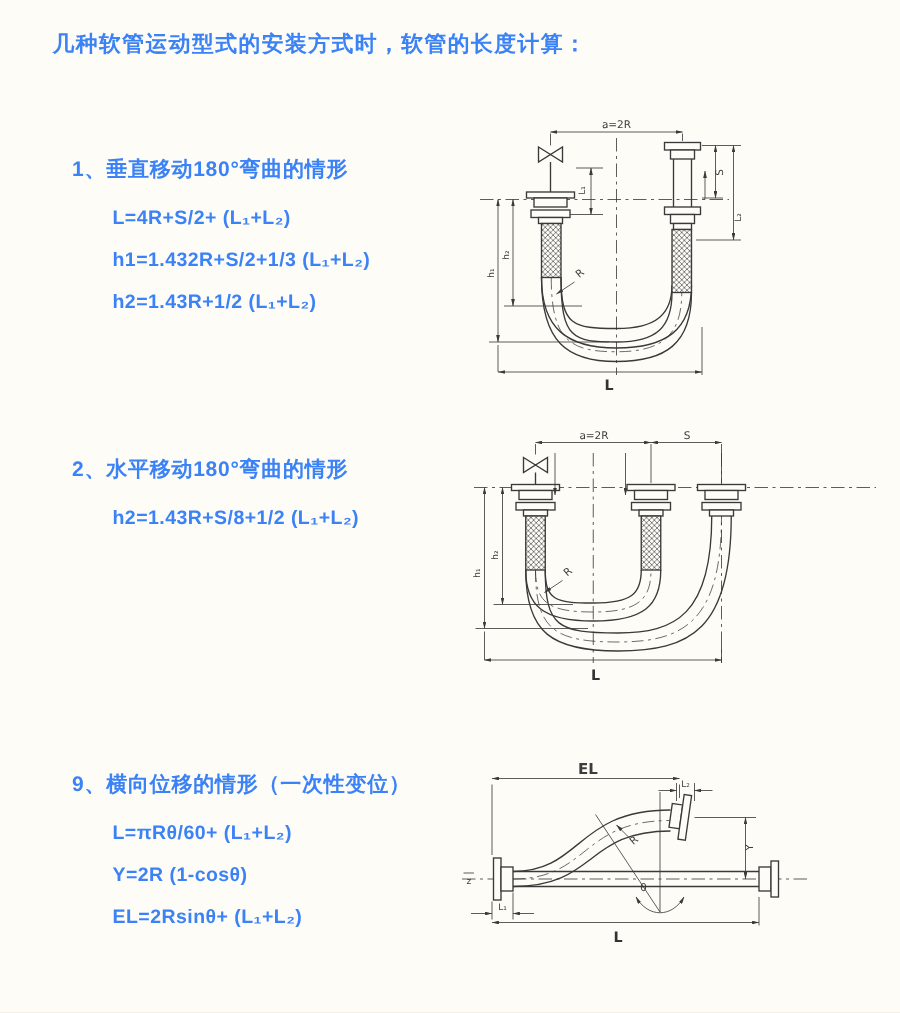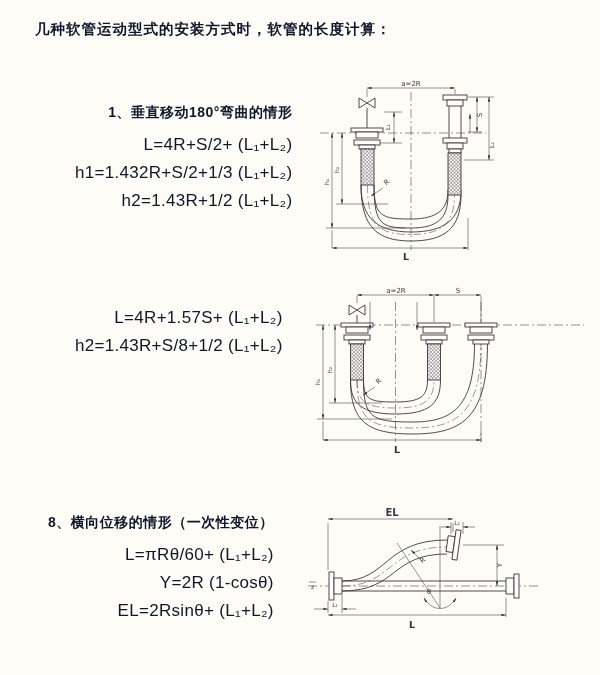--- a/index.html
+++ b/index.html
@@ -1,29 +1,29 @@
 <!DOCTYPE html>
 <html><head>
 <meta charset="utf-8">
 <style>
   html,body{margin:0;padding:0;background:#e9e7e0;}
   .page{
     position:relative;width:600px;height:675px;margin:0 auto;
-    background:#fdfcf7;color:#0f172a;
+    background:#fdfcf7;color:#3b82f6;
     font-family:"Liberation Sans","DejaVu Sans",sans-serif;
     overflow:hidden;
   }
   .title{
     position:absolute;left:35px;top:20px;
     font-size:14.5px;font-weight:bold;letter-spacing:1px;
   }
-  .section{position:absolute;left:48px;text-align:right;}
+  .section{position:absolute;left:48px;}
   .sec-heading{font-size:14px;font-weight:bold;letter-spacing:0.5px;margin-bottom:9px;}
   .formulas{margin-left:27px;}
-  .formula{font-size:17px;font-weight:normal;letter-spacing:0.3px;line-height:28px;white-space:pre;}
+  .formula{font-size:13px;font-weight:bold;letter-spacing:0.3px;line-height:28px;white-space:pre;}
   .diagram{position:absolute;}
   svg text{font-family:"DejaVu Sans","Liberation Sans",sans-serif;fill:#3c3c3c;}
   .dimtxt{font-size:7px;}
   .dimtxt-sm{font-size:6px;}
   .biglbl{font-size:9.5px;font-weight:bold;fill:#333;}
 </style>
 </head>
 <body>
 
 <div class="page">
@@ -33,28 +33,28 @@
   <div class="section" style="top:104px;">
     <div class="sec-heading">1、垂直移动180°弯曲的情形</div>
     <div class="formulas">
       <div class="formula">L=4R+S/2+ (L₁+L₂)</div>
       <div class="formula">h1=1.432R+S/2+1/3 (L₁+L₂)</div>
       <div class="formula">h2=1.43R+1/2 (L₁+L₂)</div>
     </div>
   </div>
 
   <div class="section" style="top:304px;">
+    <div class="sec-heading">2、水平移动180°弯曲的情形</div>
     <div class="formulas">
-      <div class="formula">L=4R+1.57S+ (L₁+L₂)</div>
       <div class="formula">h2=1.43R+S/8+1/2 (L₁+L₂)</div>
     </div>
   </div>
 
   <div class="section" style="top:514px;">
-    <div class="sec-heading">8、横向位移的情形（一次性变位）</div>
+    <div class="sec-heading">9、横向位移的情形（一次性变位）</div>
     <div class="formulas">
       <div class="formula">L=πRθ/60+ (L₁+L₂)</div>
       <div class="formula">Y=2R (1-cosθ)</div>
       <div class="formula">EL=2Rsinθ+ (L₁+L₂)</div>
     </div>
   </div>
 
   <svg class="diagram" style="left:318px;top:78px;" width="200" height="185" viewBox="0 0 200 185">
     <defs>
       <marker id="a1" viewBox="0 0 8 4" refX="7.5" refY="2" markerWidth="9" markerHeight="4.5" orient="auto-start-reverse">

